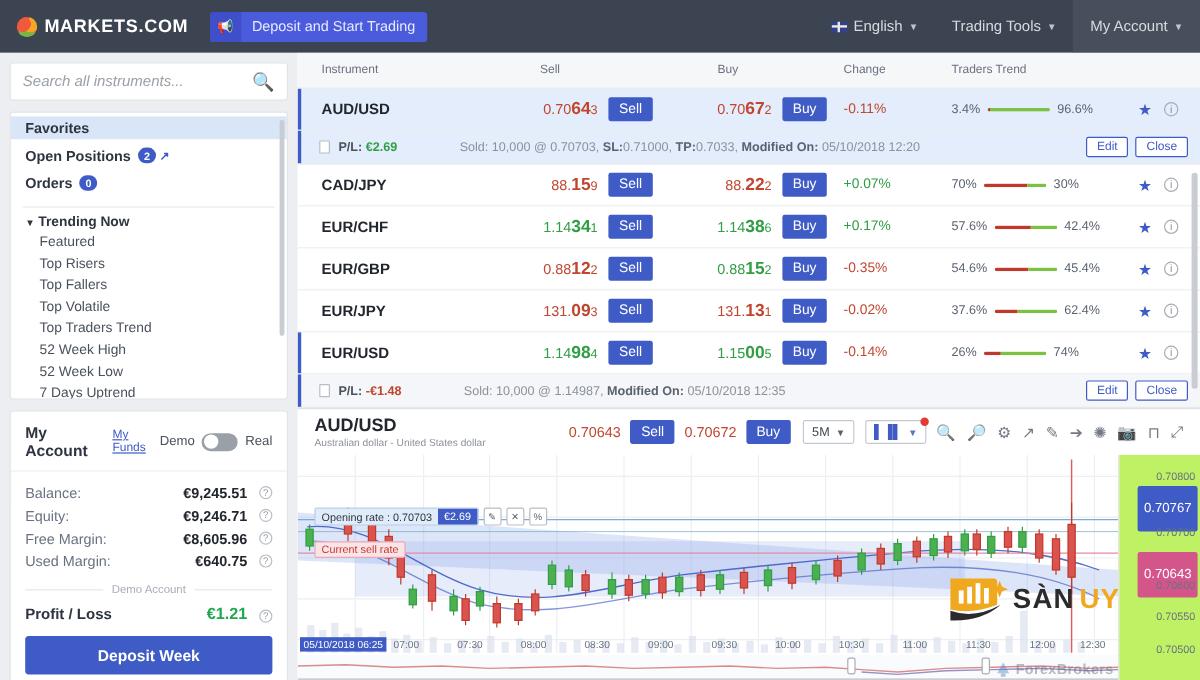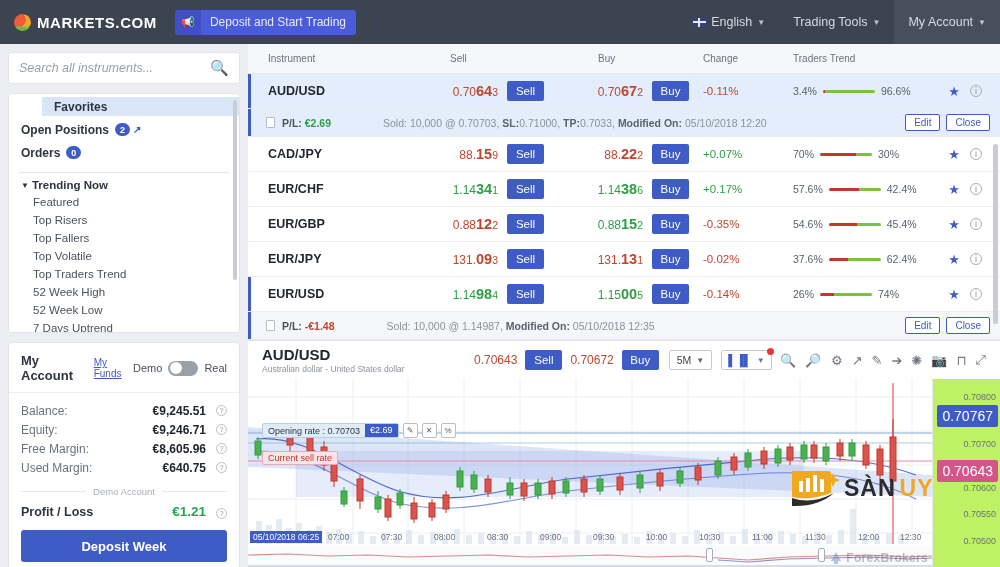--- a/index.html
+++ b/index.html
@@ -76,21 +76,21 @@
   .nav-panel {
     background: #fff; margin-top: 9px; border-radius: 3px;
     border: 1px solid #e2e4e8; height: 240px; position: relative;
     overflow: hidden;
   }
   .nav-top { padding: 3px 0 6px; }
   .nav-row {
     height: 19px; display: flex; align-items: center; padding: 0 12px;
     font-size: 12px; color: #2e3440; font-weight: bold; cursor: pointer;
   }
-  .nav-row.active { background: #d9e6f7; margin-left: 33px; }
+  .nav-row.active { background: #d9e6f7; }
   .pill {
     background: #3f5bc6; color: #fff; font-size: 9px; font-weight: bold;
     border-radius: 9px; min-width: 15px; height: 13px; margin-left: 6px;
     display: inline-flex; align-items: center; justify-content: center;
     padding: 0 4px;
   }
   .ext-ico { margin-left: 3px; color: #3f5bc6; font-size: 10px; }
   .nav-sep { height: 1px; background: #e7e9ed; margin: 4px 10px; }
   .nav-group-title {
     font-size: 11.5px; font-weight: bold; color: #2e3440;
@@ -294,39 +294,40 @@
     color: #c0392b; font-size: 9px; padding: 1px 5px; border-radius: 2px; z-index: 6;
   }
   .axis-r {
     position: absolute; right: 0; top: 0; width: 68px; height: 189px;
     border-left: 1px solid #e4e6ea; background: #bef264; z-index: 5;
   }
   .ytick {
     position: absolute; right: 4px; font-size: 9px; color: #6a7280;
   }
   .ybadge {
-    position: absolute; right: 2px; font-size: 14px; color: #fff;
-    padding: 3px 5px; border-radius: 2px;
+    position: absolute; right: 2px; font-size: 11px; color: #fff;
+    padding: 13px 5px; border-radius: 2px;
   }
   .time-axis {
     position: absolute; bottom: 22px; left: 0; width: 684px; height: 14px; z-index: 4;
   }
   .ttick { position: absolute; font-size: 8.5px; color: #6a7280; top: 0; }
   .ttick.cur { background: #3f5bc6; color: #fff; padding: 1px 3px; top: -1px; }
   .mini-nav {
     position: absolute; bottom: 0; left: 0; width: 684px; height: 22px;
     background: #fafbfc;
   }
   .handle {
     position: absolute; top: 2px; width: 7px; height: 14px; background: #fff;
     border: 1px solid #a8adb5; border-radius: 2px; cursor: ew-resize;
   }
   .wm {
     position: absolute; z-index: 3; display: flex; align-items: center;
     pointer-events: none;
+    margin-top: 11px;
   }
   .wm-logo {
     width: 52px; height: 42px; position: relative;
   }
   .wm-text { font-size: 23px; font-weight: bold; letter-spacing: 1px; margin-left: 4px; }
   .fb-wm {
     position: absolute; right: 72px; bottom: 3px; display: flex; align-items: center;
     gap: 3px; opacity: .42; z-index: 4; pointer-events: none;
   }
   .fb-text { font-size: 12px; font-weight: bold; color: #5a6270; letter-spacing: .3px; }

